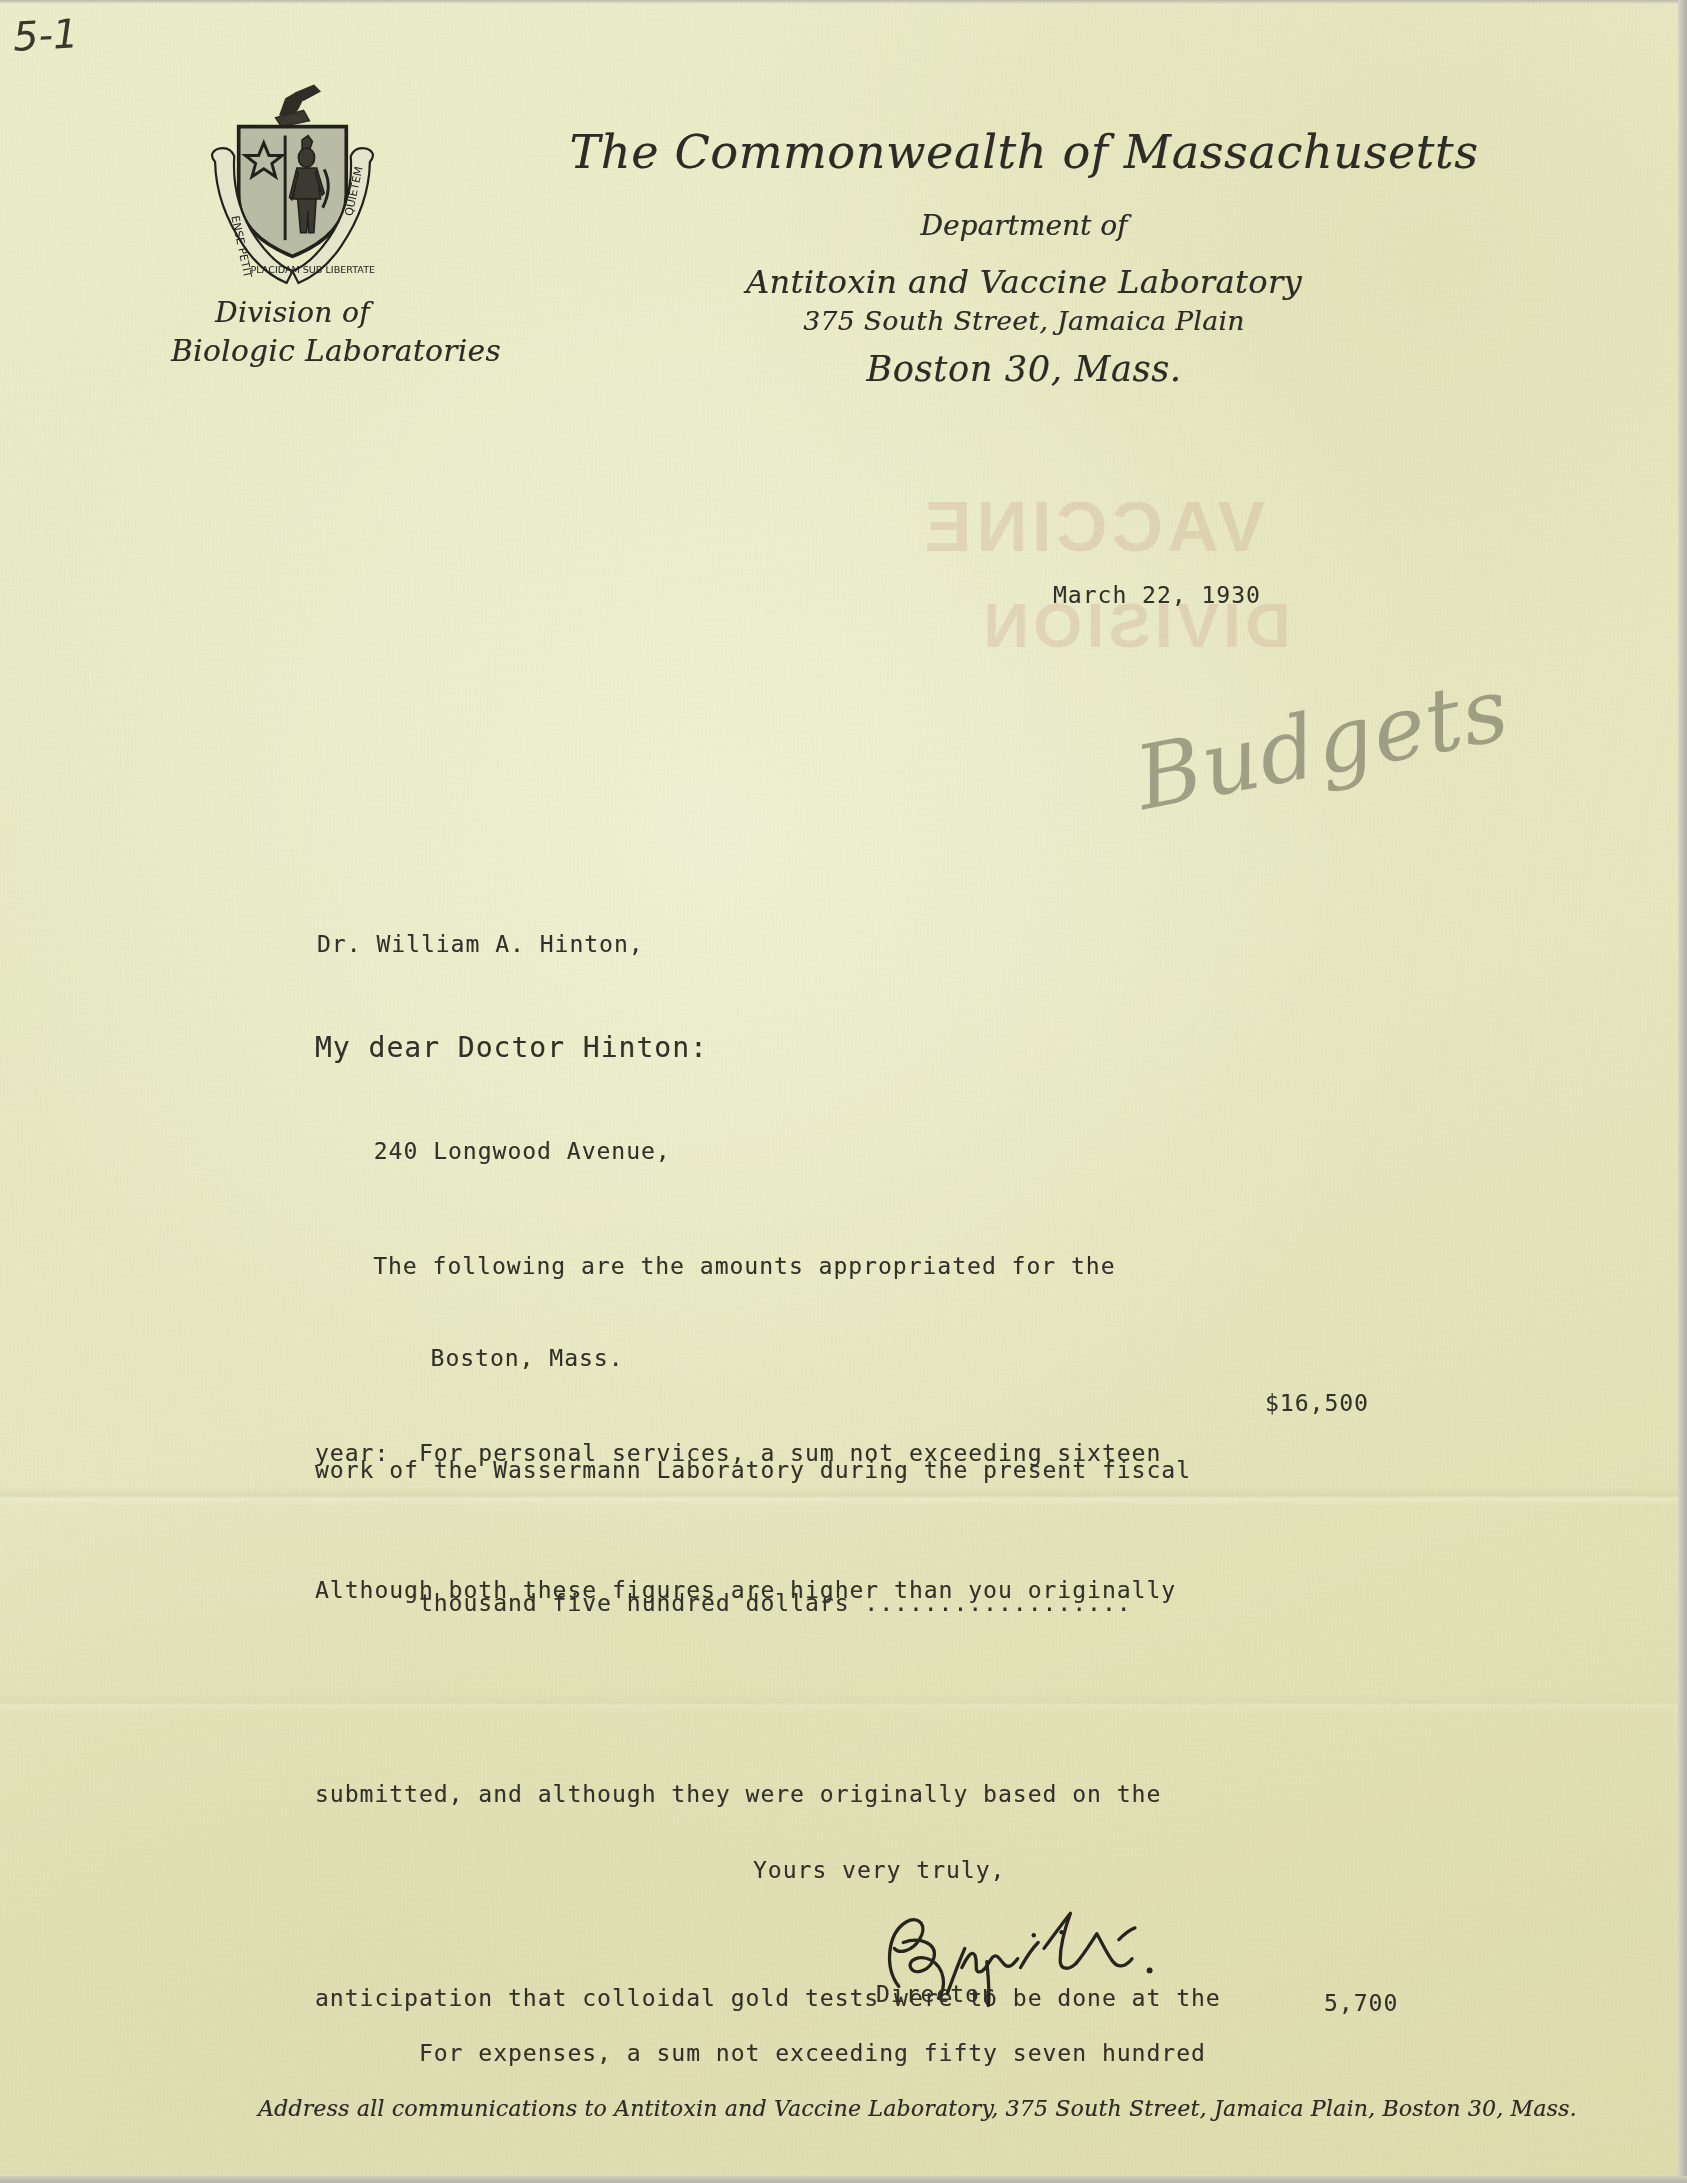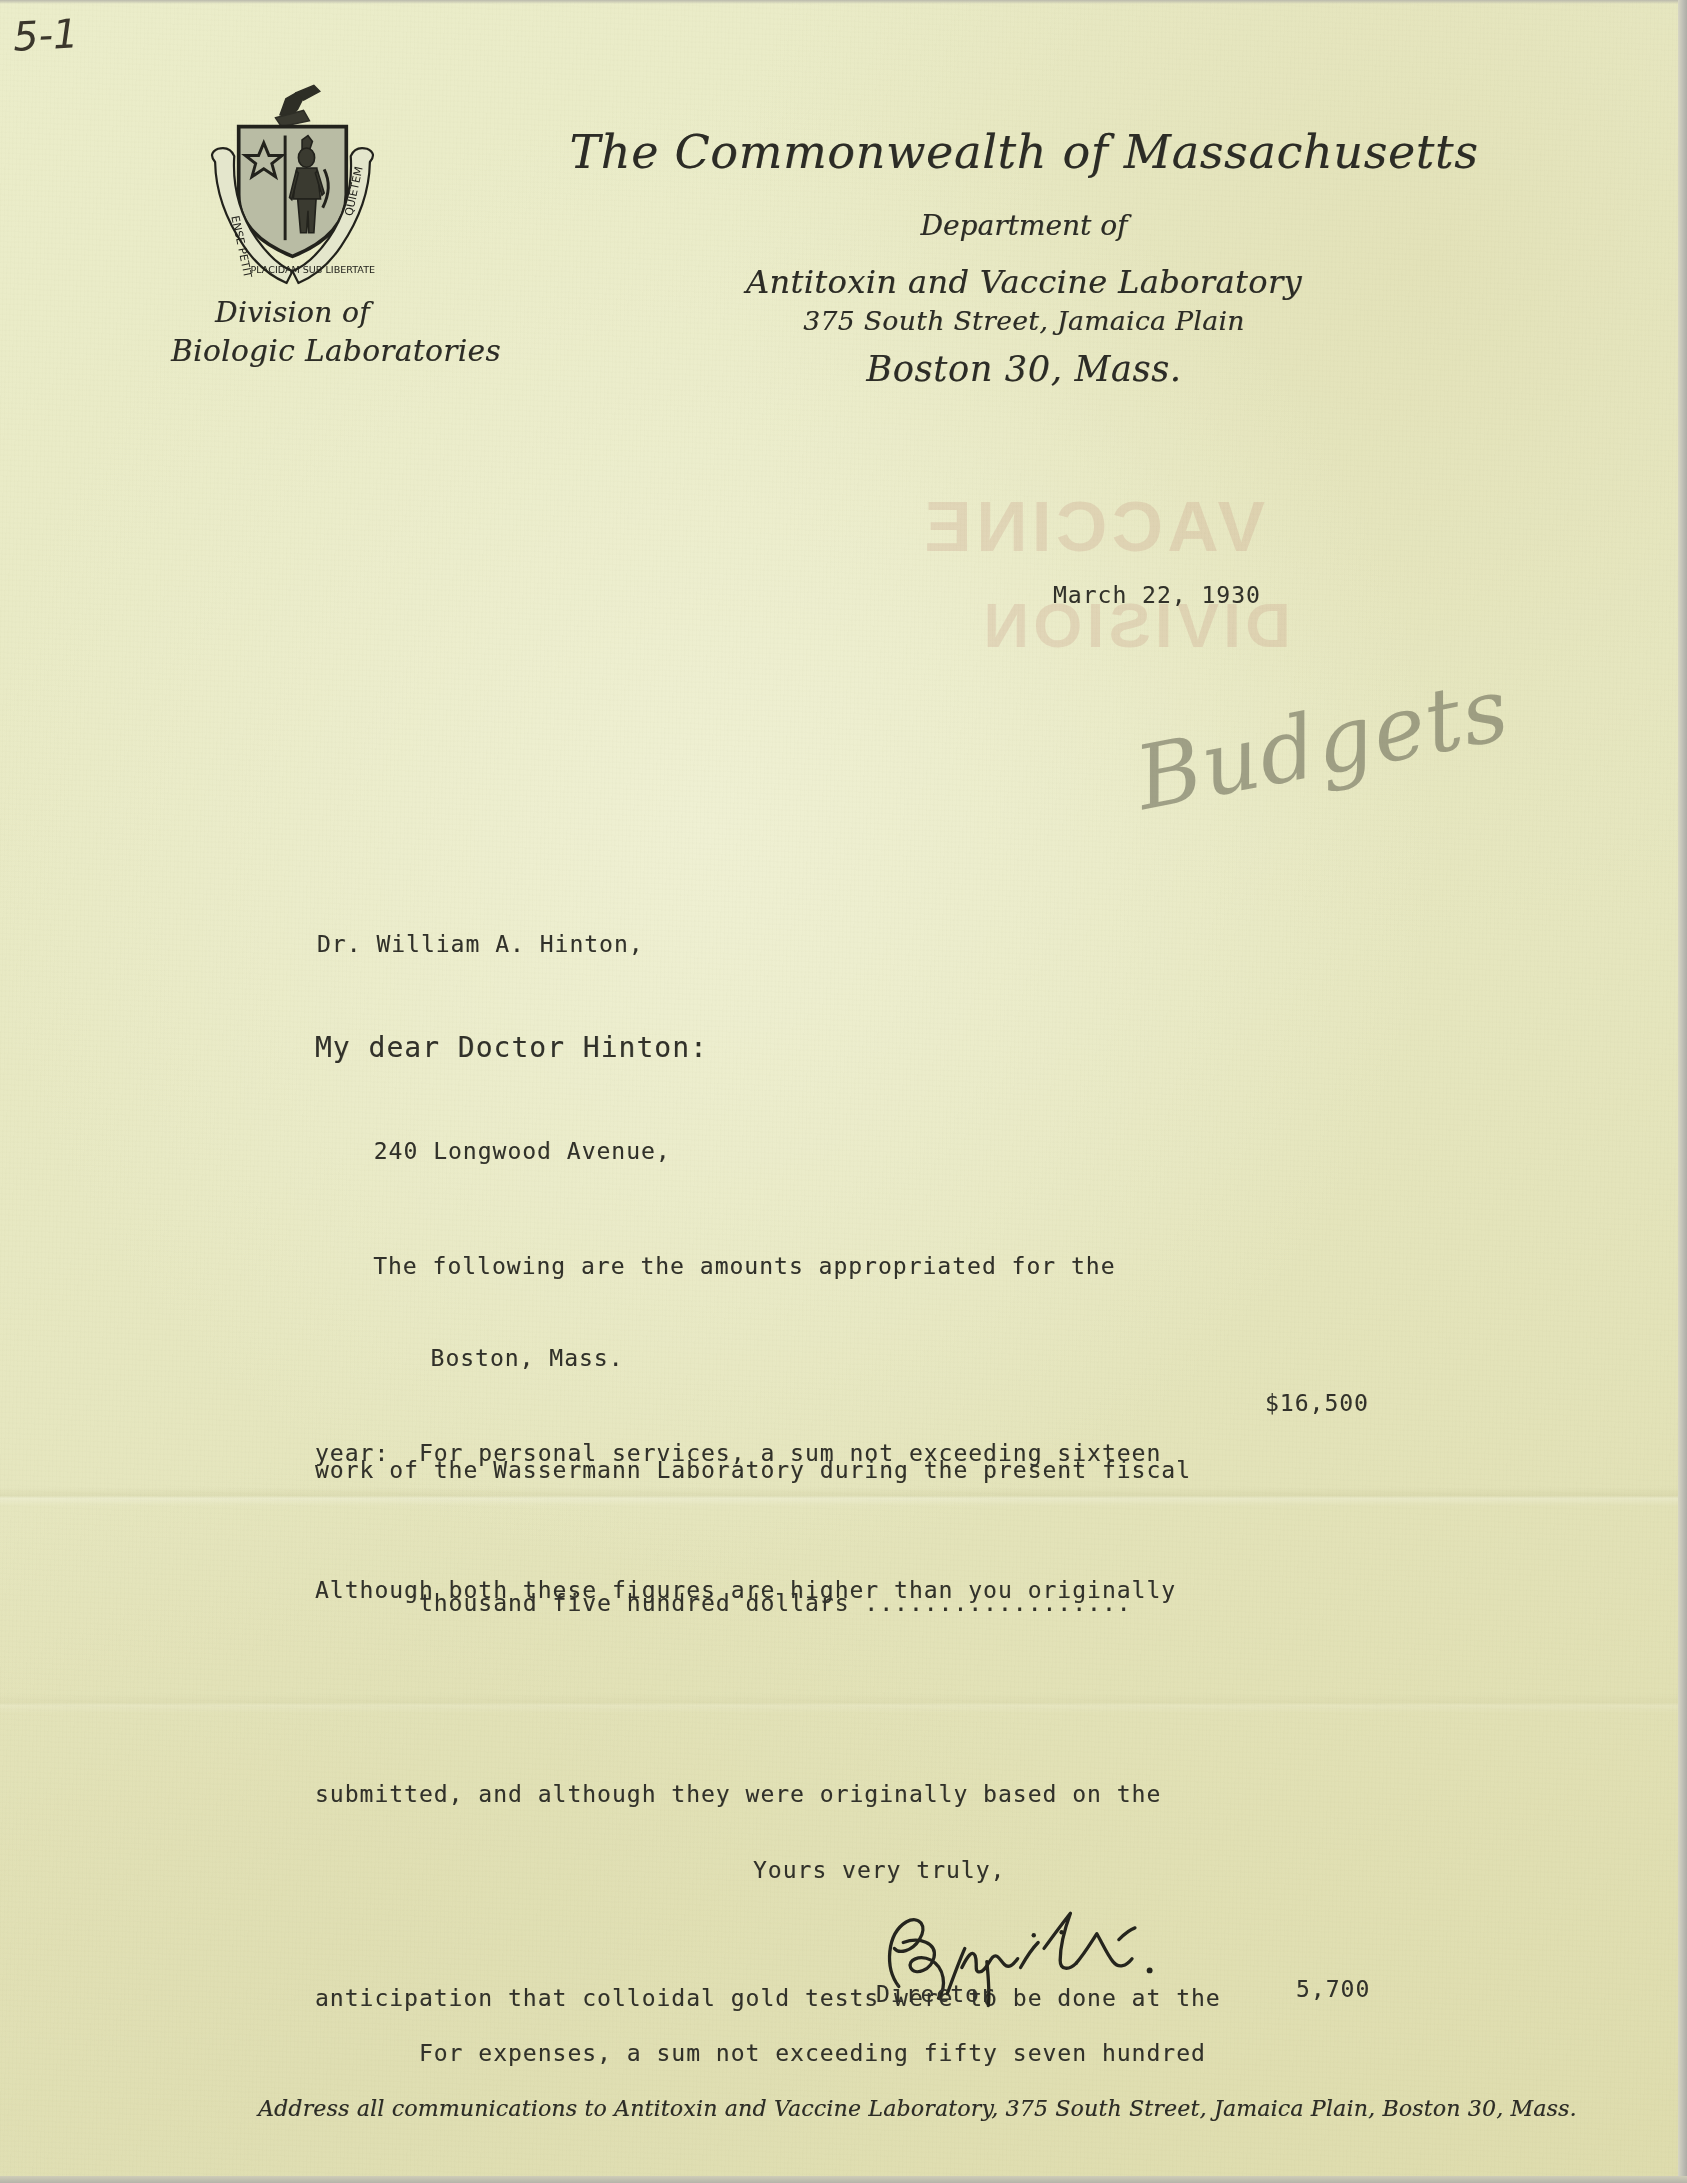--- a/index.html
+++ b/index.html
@@ -305,21 +305,21 @@
 
   <div class="tw budget-block">
     <div class="budget-row bi-1">
       <div>year:  For personal services, a sum not exceeding sixteen</div>
       <div>       thousand five hundred dollars ..................</div>
       <span class="budget-amt" style="top:50px;">$16,500</span>
     </div>
     <div class="budget-row bi-2 budget-item-2">
       <div>       For expenses, a sum not exceeding fifty seven hundred</div>
       <div>       dollars ......................................</div>
-      <span class="budget-amt" style="top:36px;">5,700</span>
+      <span class="budget-amt" style="top:50px;margin-left:28px;">5,700</span>
     </div>
   </div>
 
   <div class="tw para2">
     <div>Although both these figures are higher than you originally</div>
     <div>submitted, and although they were originally based on the</div>
     <div>anticipation that colloidal gold tests were to be done at the</div>
     <div>laboratory, these extra amounts were retained in the budget</div>
     
     

